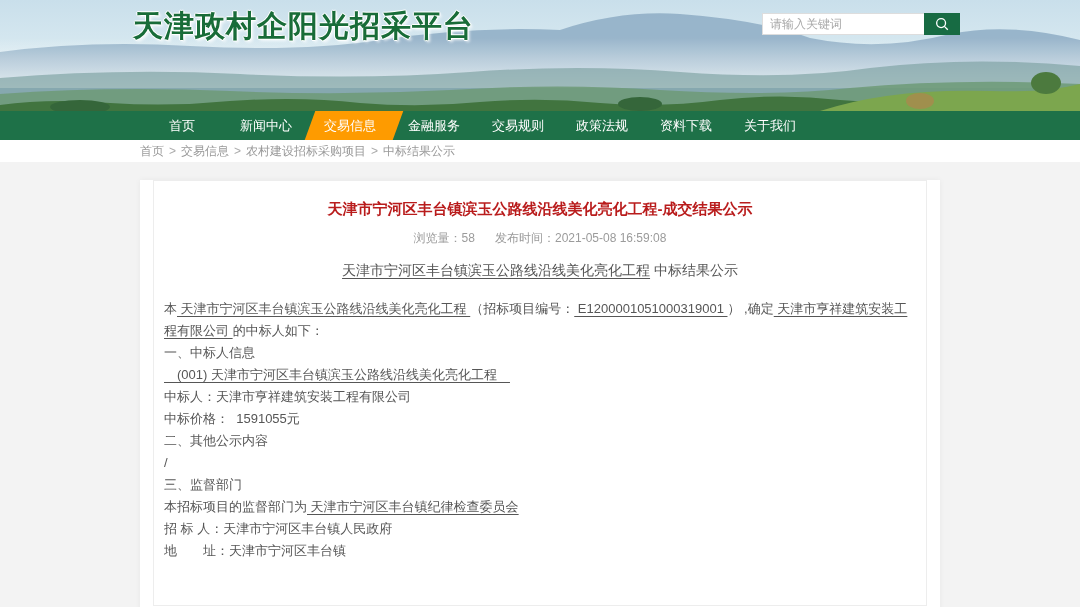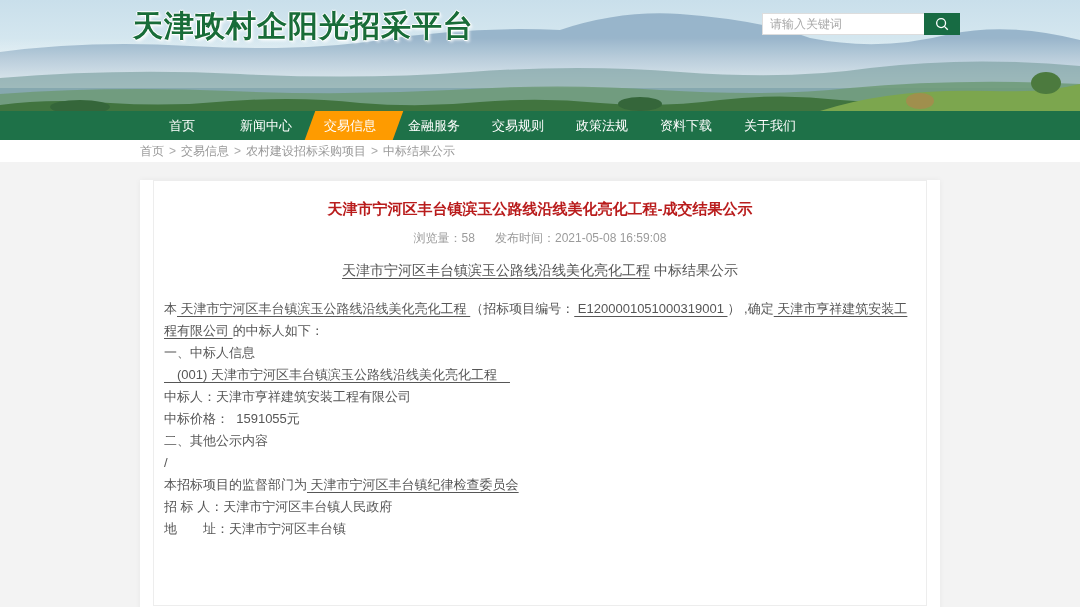--- a/index.html
+++ b/index.html
@@ -134,20 +134,21 @@
         <div class="notice" id="notice-title"><span class="u">天津市宁河区丰台镇滨玉公路线沿线美化亮化工程</span><span> 中标结果公示</span></div>
         <div class="body">
           <p id="paragraph"><span>本</span><span class="u"> 天津市宁河区丰台镇滨玉公路线沿线美化亮化工程 </span><span>（招标项目编号：</span><span class="u"> E1200001051000319001 </span><span>） ,确定</span><span class="u"> 天津市亨祥建筑安装工程有限公司 </span><span>的中标人如下：</span></p>
           <div id="content-lines">
               <div class="line"><span>一、中标人信息</span></div>
               <div class="line"><span class="u">　(001) 天津市宁河区丰台镇滨玉公路线沿线美化亮化工程　</span></div>
               <div class="line"><span>中标人：天津市亨祥建筑安装工程有限公司</span></div>
               <div class="line"><span>中标价格：  1591055元</span></div>
               <div class="line"><span>二、其他公示内容</span></div>
               <div class="line"><span>/</span></div>
+              <div class="line"><span>三、监督部门</span></div>
               <div class="line"><span>本招标项目的监督部门为</span><span class="u"> 天津市宁河区丰台镇纪律检查委员会</span></div>
               <div class="line"><span>招 标 人：天津市宁河区丰台镇人民政府</span></div>
               <div class="line"><span>地　　址：天津市宁河区丰台镇</span></div>
             </div>
         </div>
       </div>
     </div>
   </div>
 
 </div>

